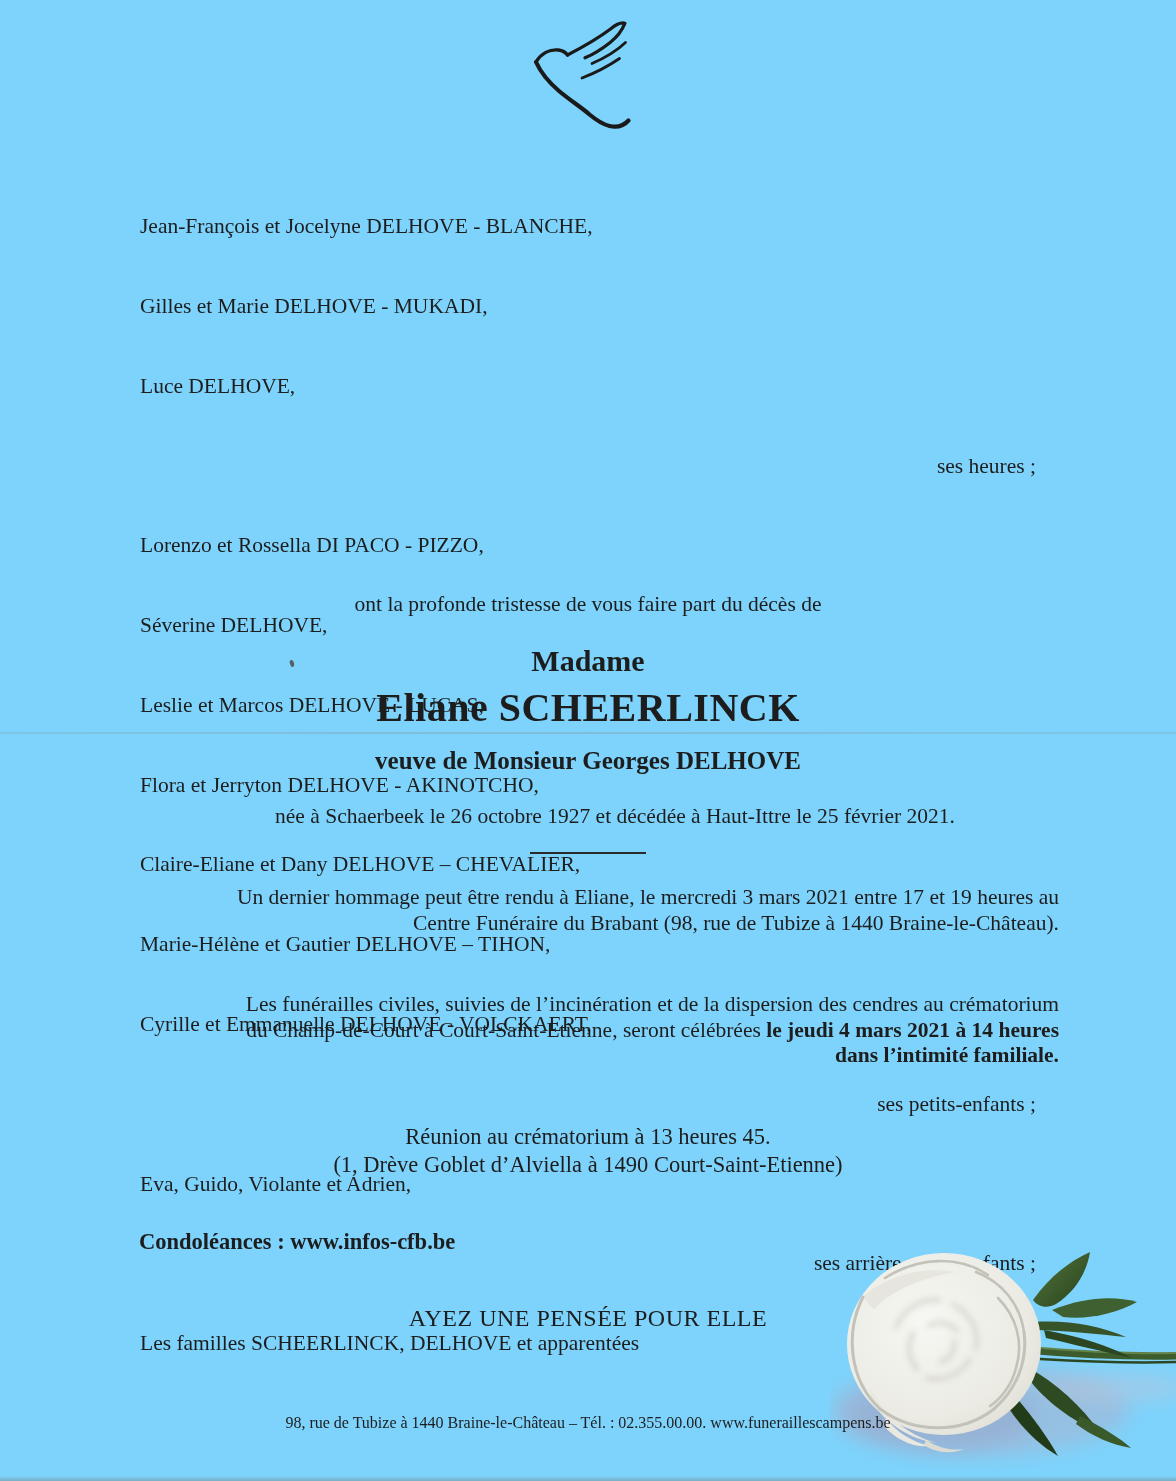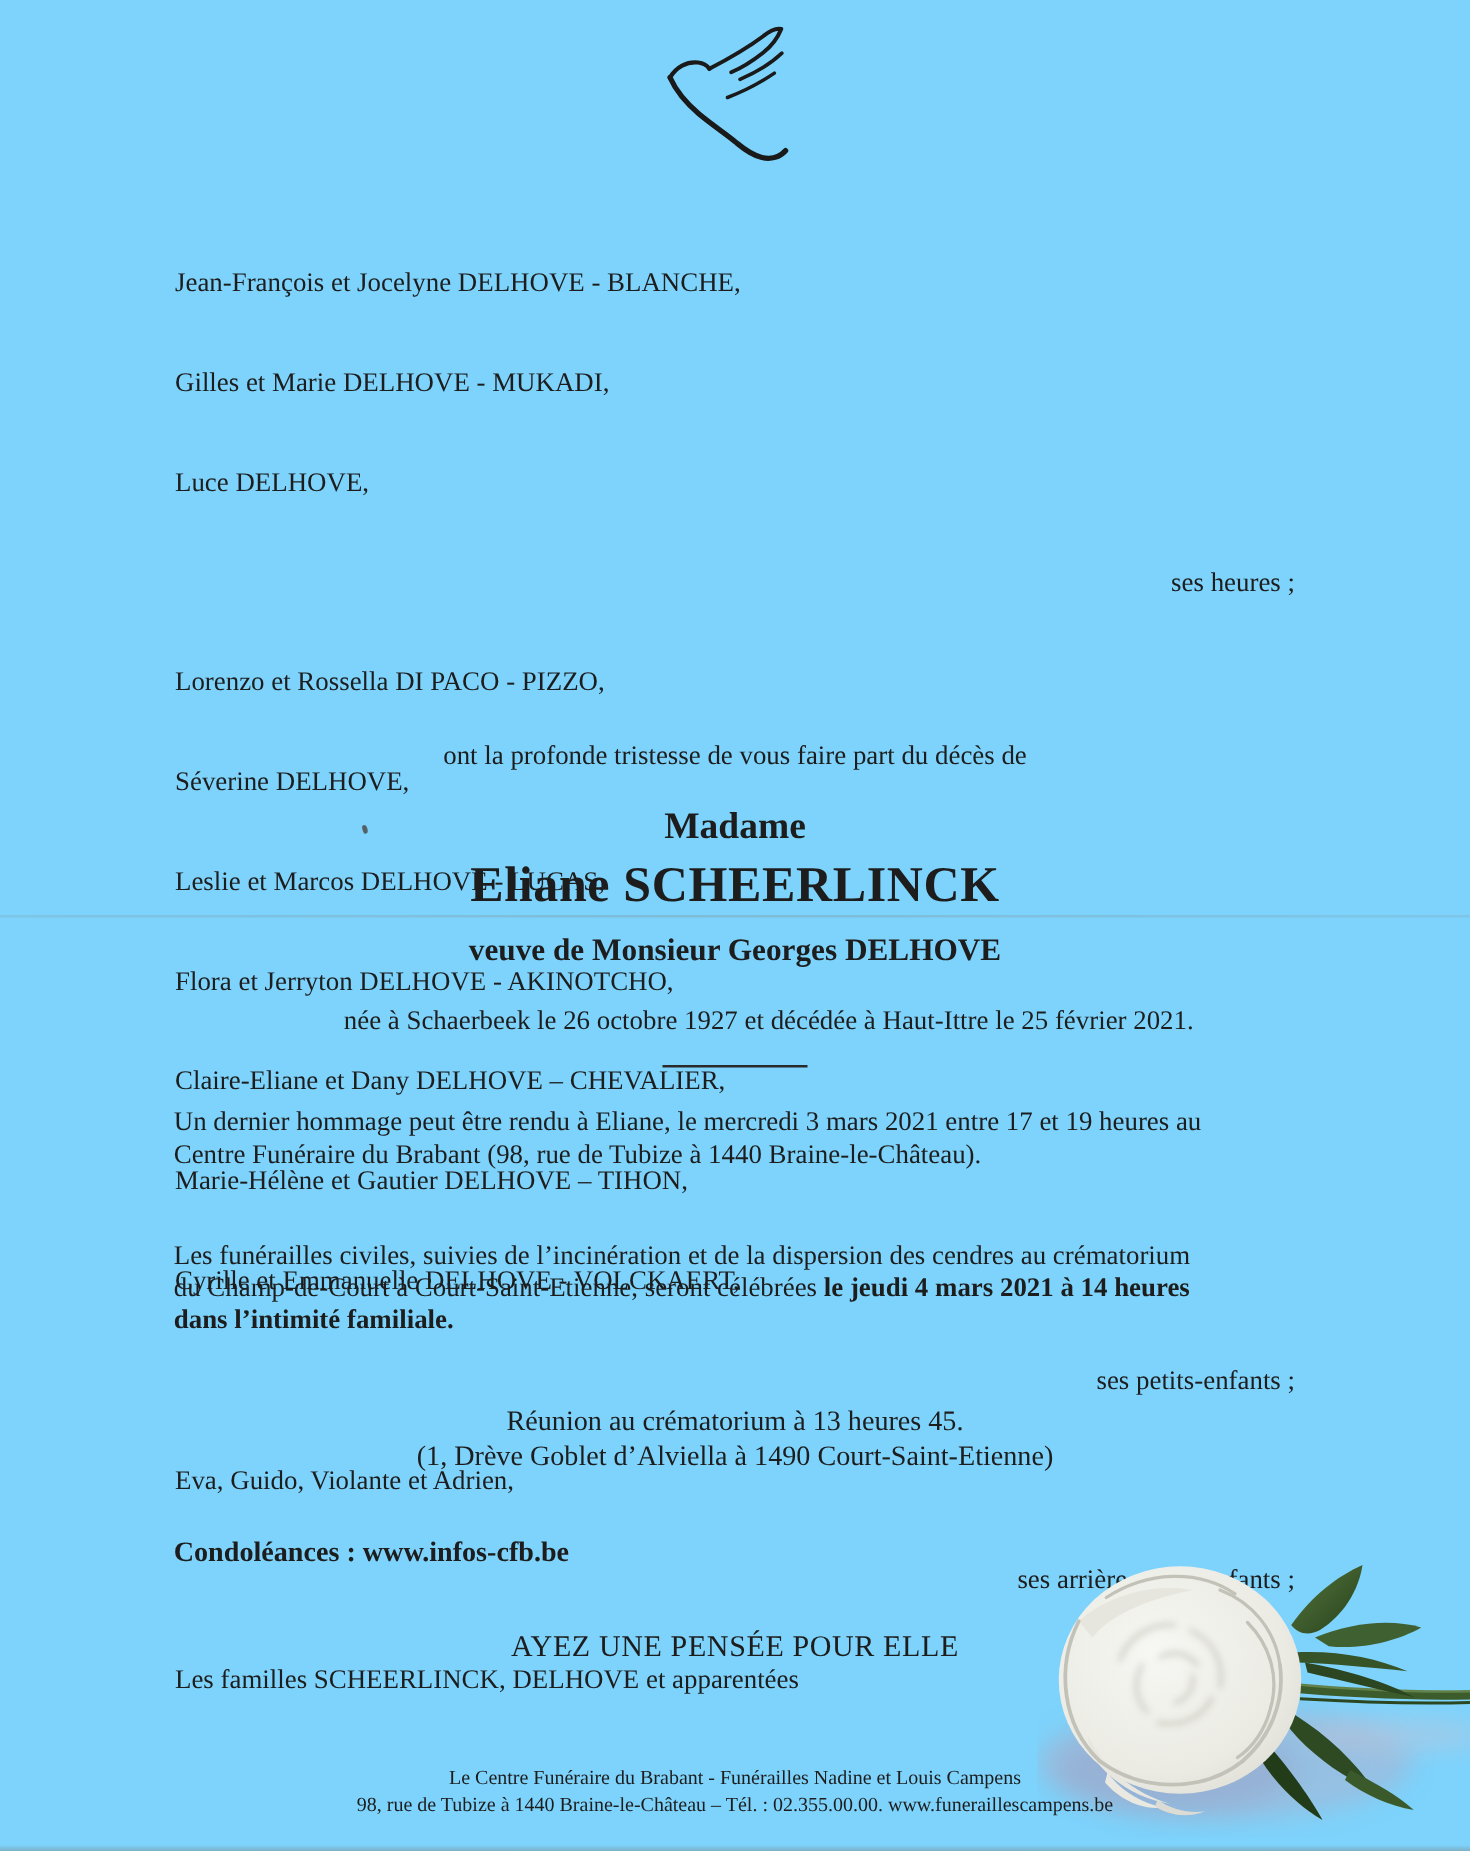--- a/index.html
+++ b/index.html
@@ -28,21 +28,21 @@
   .bigname { position:absolute; top:684px; font-size:40px; font-weight:bold; letter-spacing:0.5px; }
 
   .foldline { position:absolute; left:0; top:732px; width:1176px; height:2px;
               background:linear-gradient(to right, rgba(130,128,120,.18), rgba(130,128,120,.28), rgba(130,128,120,.16)); }
 
   .veuve { position:absolute; top:747px; font-size:25px; font-weight:bold; }
   .dates { position:absolute; top:804px; font-size:21.5px;padding-left:27px; }
 
   .divider { position:absolute; left:530px; top:852px; width:116px; height:2px; background:#2a2a2a; }
 
-  .para { position:absolute; left:139px; width:920px; font-size:21.5px; line-height:25.7px; white-space:pre; }
+  .para { position:absolute; left:139px; width:920px; font-size:21.5px; line-height:25.7px; white-space:pre;text-align:right; }
   .p1 { top:885px; }
   .p2 { top:992px; }
   .b { font-weight:bold; }
 
   .reunion { position:absolute; top:1123px; font-size:22.5px; font-weight:normal; line-height:27.5px; }
 
   .condoleances { position:absolute; left:139px; top:1229px; font-size:22.5px; font-weight:bold; }
 
   .ayez { position:absolute; top:1305px; font-size:24px; letter-spacing:0.5px; }
 
@@ -168,18 +168,17 @@
         <path d="M122 64 C140 72, 150 90, 146 110"></path>
         <path d="M140 118 C132 134, 114 142, 96 138"></path>
         <path d="M88 130 C78 120, 76 104, 84 92"></path>
         <path d="M98 86 C108 80, 120 82, 128 92"></path>
         <path d="M124 100 C126 110, 120 120, 110 122"></path>
       </g>
     </g>
   </svg>
 
   <div class="footer">
-    <div>Le Centre Funéraire du Brabant - Funérailles Nadine et Louis Campens</div>
     <div>98, rue de Tubize à 1440 Braine-le-Château – Tél. : 02.355.00.00. www.funeraillescampens.be</div>
   </div>
 
   <div class="bottom-edge"></div>
 </div>
 
 </body></html>

